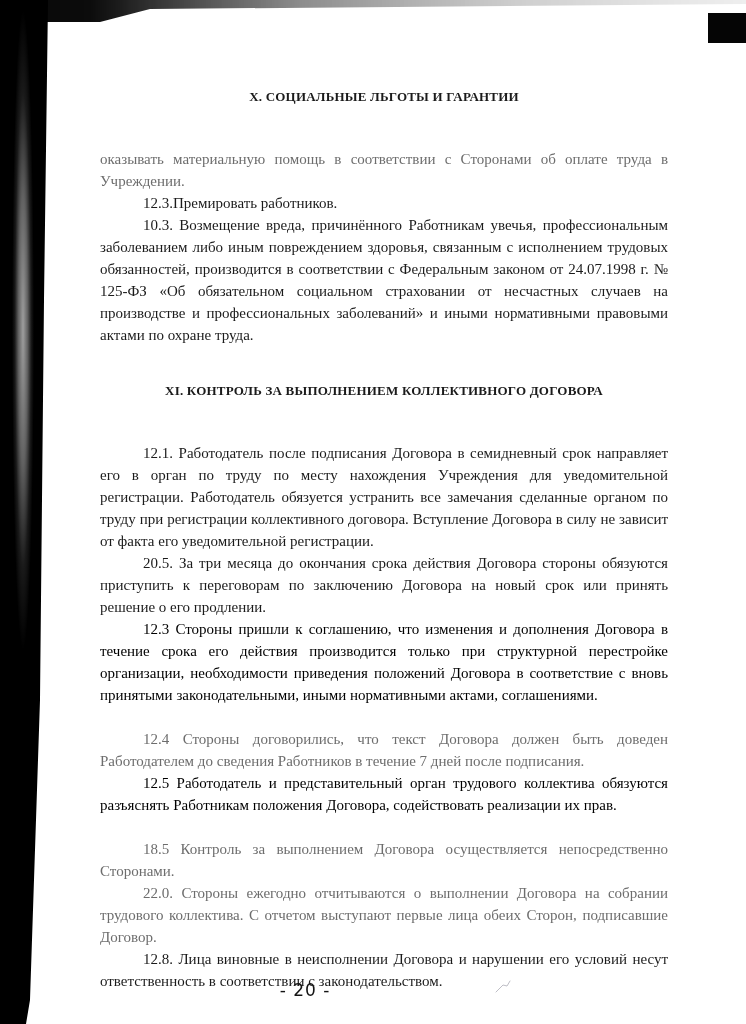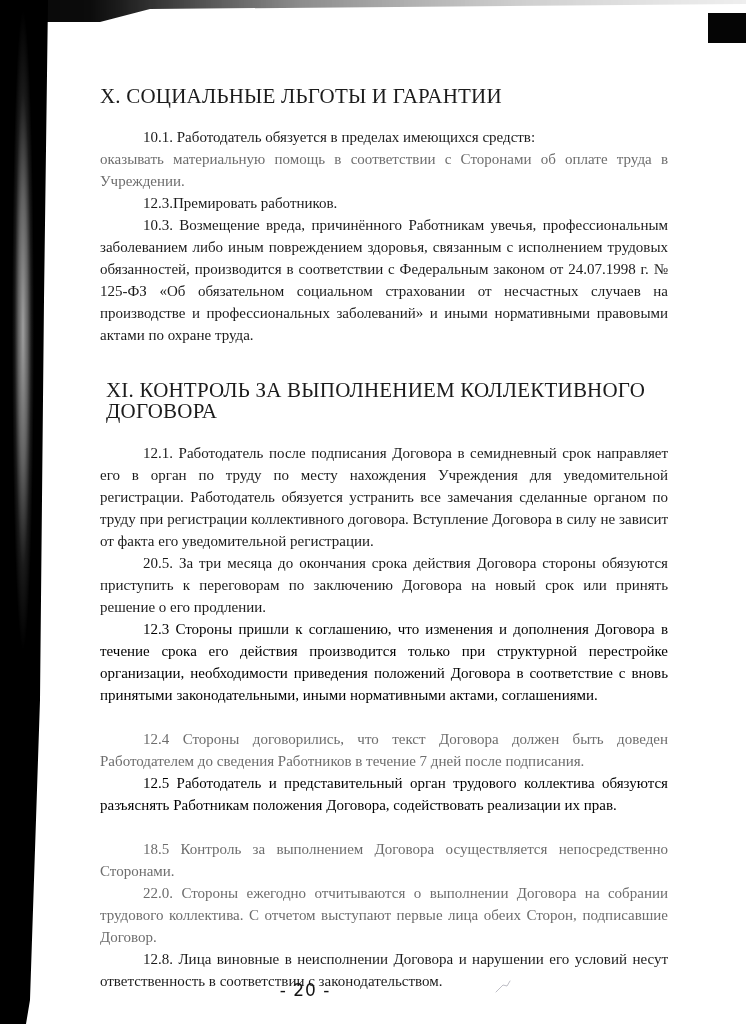--- a/index.html
+++ b/index.html
@@ -93,23 +93,23 @@
 
   .content {
     position: absolute;
     left: 100px;
     top: 0;
     width: 568px;
     height: 1024px;
   }
 
   .heading {
-    font-weight: normal;
-    font-size: 21px;
-    text-align: left;
+    font-weight: bold;
+    font-size: 13px;
+    text-align: center;
     letter-spacing: 0.2px;
     line-height: 21px;
   }
 
   .heading-1 { position: absolute; top: 86px;  left: 0; width: 568px; }
   .heading-2 { position: absolute; top: 380px; left: 6px; width: 556px; }
 
   .para {
     position: absolute;
     left: 0;
@@ -157,21 +157,20 @@
 
   <div class="scan-edge-top"></div>
   <div class="scan-edge-left"></div>
   <div class="scan-edge-left-streak"></div>
   <div class="scan-blob-topright"></div>
 
   <div class="content">
 
     <div class="heading heading-1">X. СОЦИАЛЬНЫЕ ЛЬГОТЫ И ГАРАНТИИ</div>
 
-    <div class="para" style="top: 126px;">10.1. Работодатель обязуется в пределах имеющихся средств:</div>
 
     <div class="para no-indent fade-soft" style="top: 148px;">оказывать материальную помощь в соответствии с Сторонами об оплате труда в Учреждении.</div>
 
     <div class="para" style="top: 192px;">12.3.Премировать работников.</div>
 
     <div class="para" style="top: 214px;">10.3. Возмещение вреда, причинённого Работникам увечья, профессиональным заболеванием либо иным повреждением здоровья, связанным с исполнением трудовых обязанностей, производится в соответствии с Федеральным законом от 24.07.1998 г. № 125-ФЗ «Об обязательном социальном страховании от несчастных случаев на производстве и профессиональных заболеваний» и иными нормативными правовыми актами по охране труда.</div>
 
     <div class="heading heading-2">XI.  КОНТРОЛЬ ЗА ВЫПОЛНЕНИЕМ КОЛЛЕКТИВНОГО ДОГОВОРА</div>
 
     <div class="para" style="top: 442px;">12.1. Работодатель после подписания Договора в семидневный срок направляет его в орган по труду по месту нахождения Учреждения для уведомительной регистрации. Работодатель обязуется устранить все замечания сделанные органом по труду при регистрации коллективного договора. Вступление Договора в силу не зависит от факта его уведомительной регистрации.</div>

